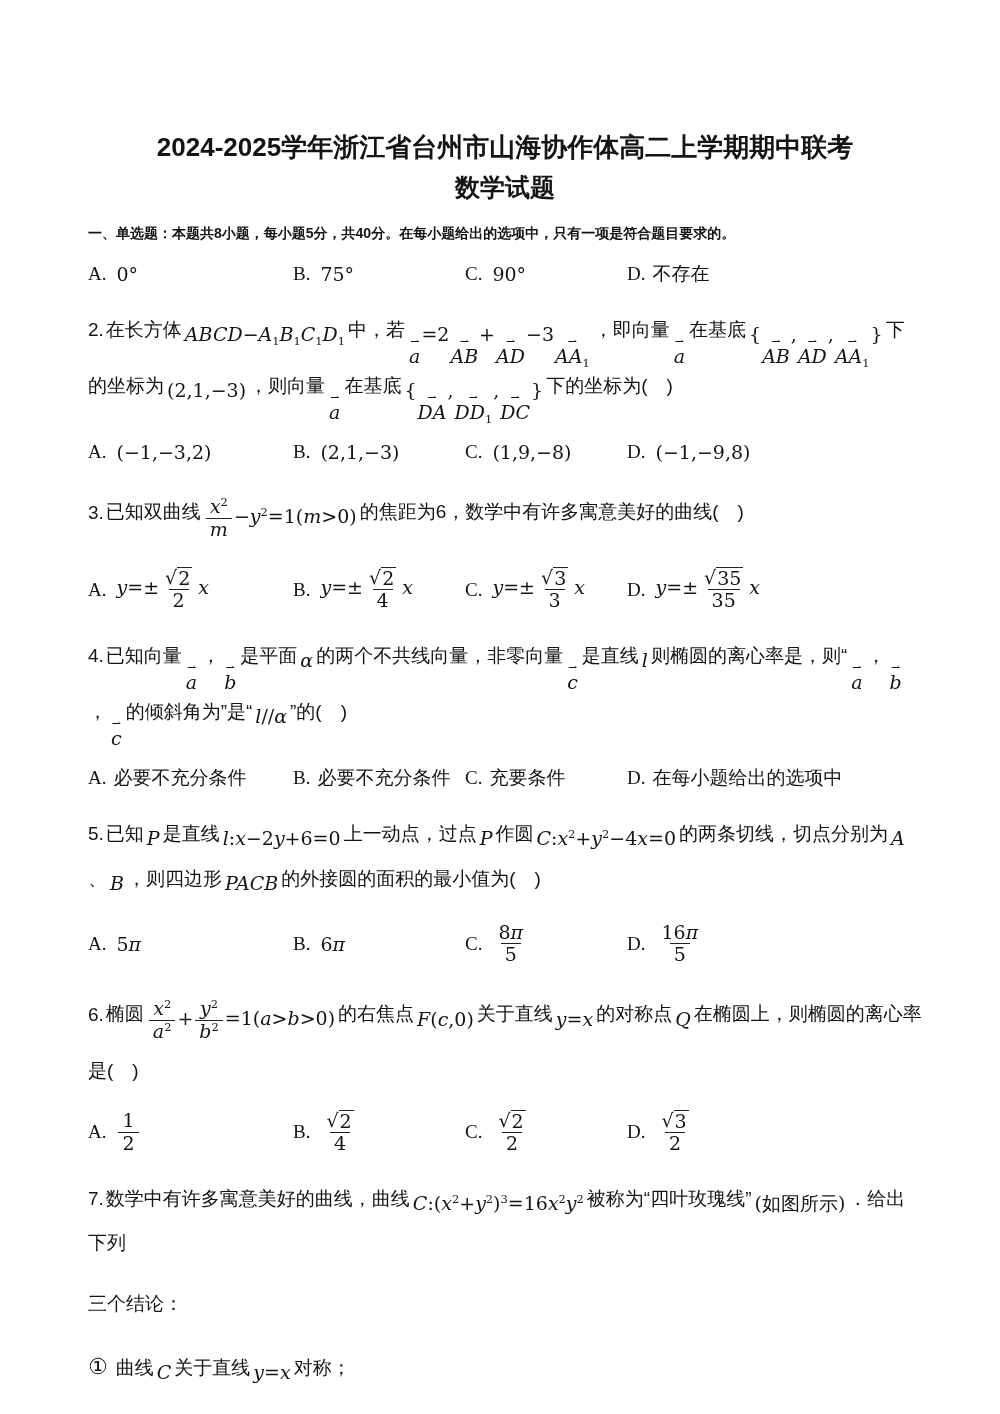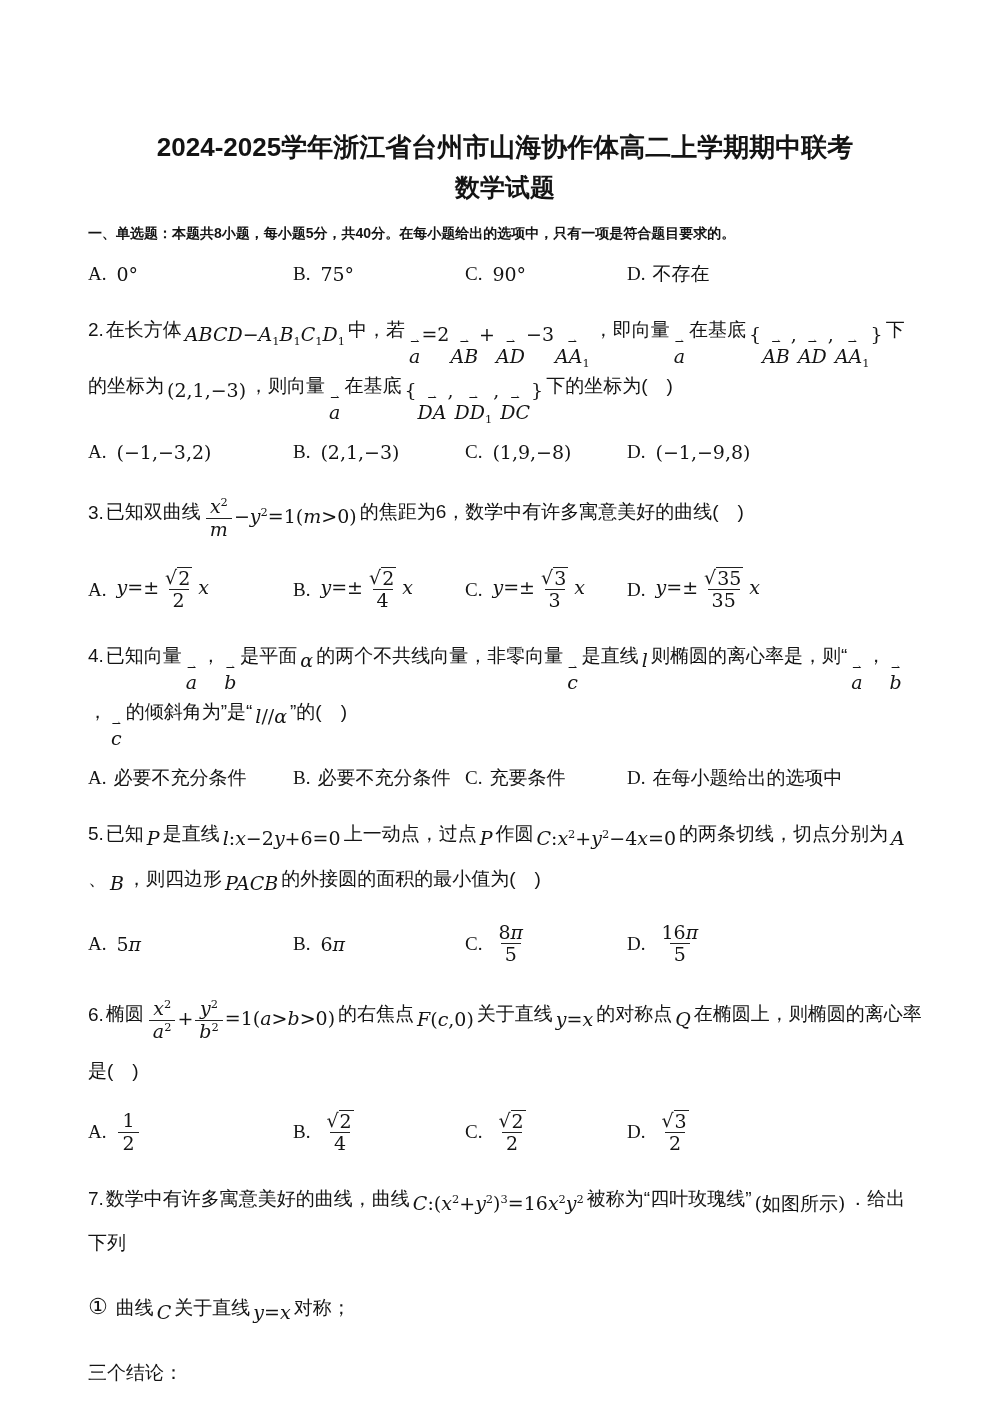--- a/index.html
+++ b/index.html
@@ -327,17 +327,17 @@
                     <span class="mrad">√</span>
                     <span class="mbar"><span class="mtxt">3</span></span>
                   </span></span>
                 <span class="mden"><span class="mtxt">2</span></span>
               </span></span>
           </div>
         </div>
       </div>
       <div class="question">
         <p class="stem"><span class="qnum">7.</span><span class="seg-text">数学中有许多寓意美好的曲线，曲线</span><span class="seg-math"><span class="mvar">C</span><span class="mtxt">:(</span><span class="mvar">x</span><span class="msup"><span class="mtxt">2</span></span><span class="mtxt">+</span><span class="mvar">y</span><span class="msup"><span class="mtxt">2</span></span><span class="mtxt">)</span><span class="msup"><span class="mtxt">3</span></span><span class="mtxt">=16</span><span class="mvar">x</span><span class="msup"><span class="mtxt">2</span></span><span class="mvar">y</span><span class="msup"><span class="mtxt">2</span></span></span><span class="seg-text">被称为“四叶玫瑰线”</span><span class="seg-math"><span class="mtxt">(如图所示)</span></span><span class="seg-text">．给出下列</span></p>
+        <p class="extra"><span class="seg-text">三个结论：</span></p>
         <p class="extra"><span class="marker">①</span><span class="seg-text">曲线</span><span class="seg-math"><span class="mvar">C</span></span><span class="seg-text">关于直线</span><span class="seg-math"><span class="mvar">y</span><span class="mtxt">=</span><span class="mvar">x</span></span><span class="seg-text">对称；</span></p>
-        <p class="extra"><span class="seg-text">三个结论：</span></p>
       </div>
     </div>
 </div>
 
 </body></html>

